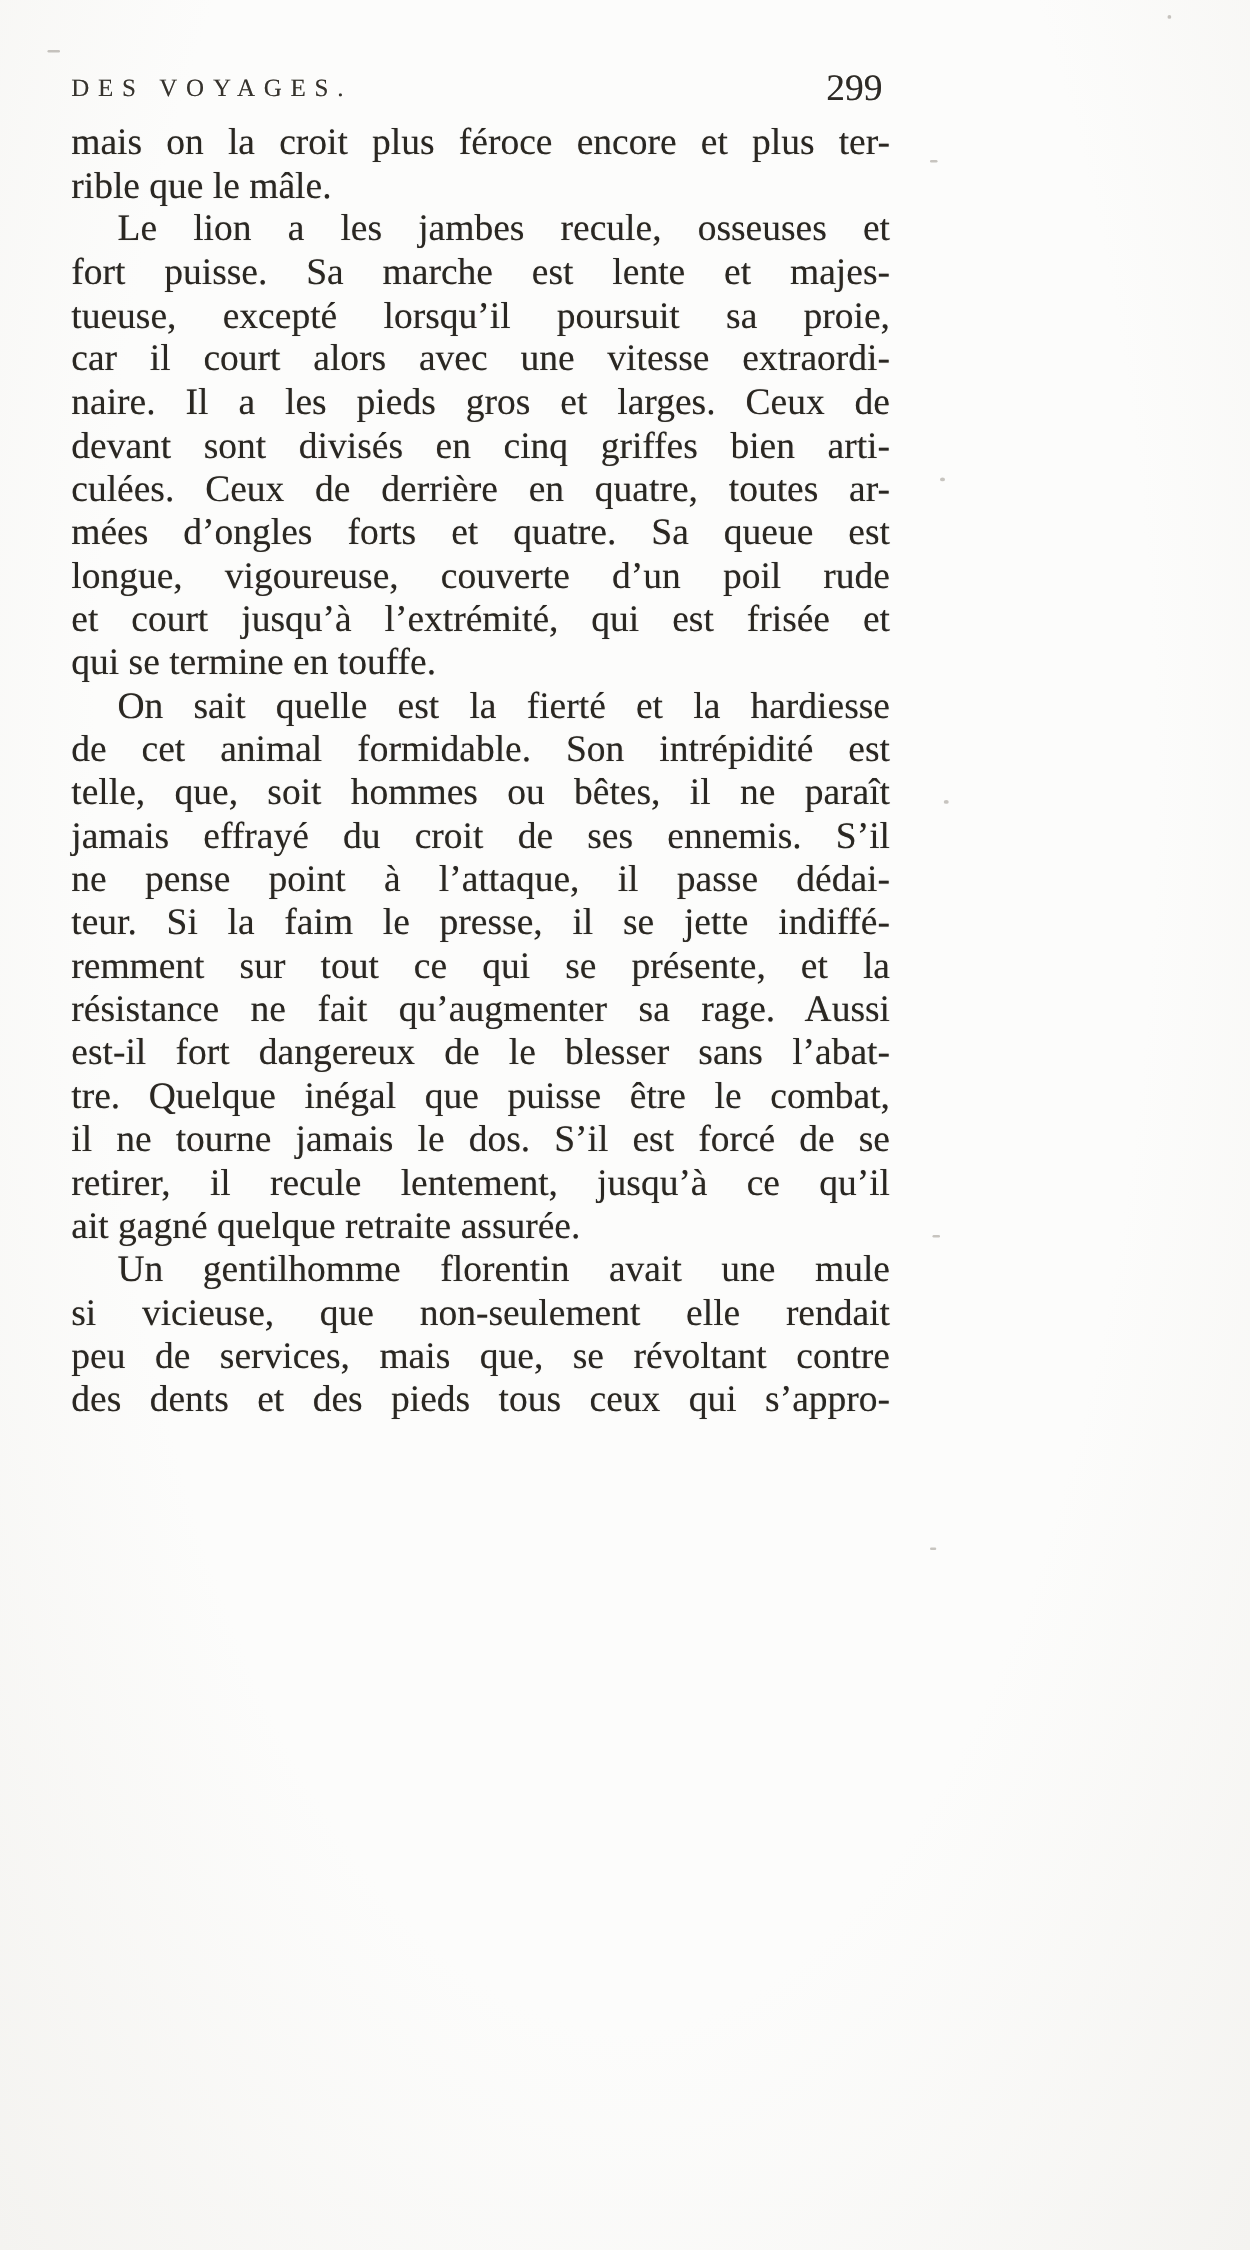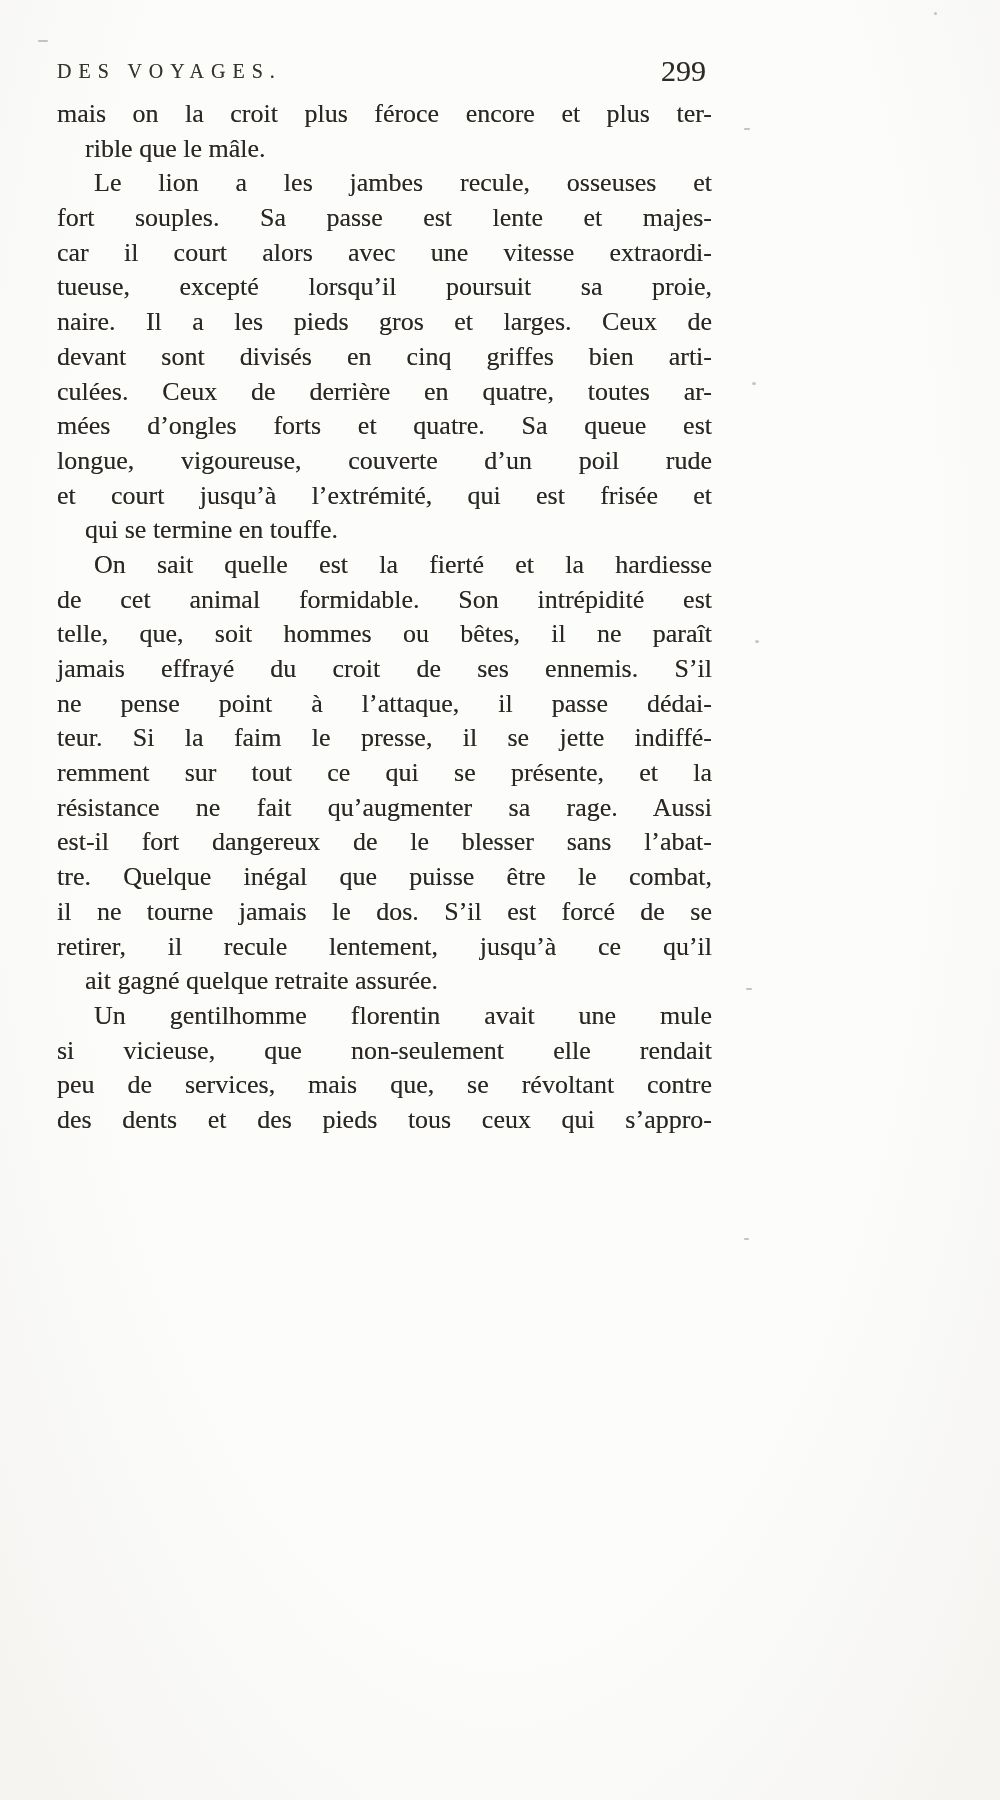--- a/index.html
+++ b/index.html
@@ -45,36 +45,35 @@
     color: #2e2b26;
     text-shadow: 0 0 0.5px rgba(40,36,30,0.45);
   }
   .text-block {
     position: absolute;
     top: 97px;
     left: 57px;
     width: 655px;
   }
   .line {
-    font-size: 26px;
+    font-size: 30px;
     line-height: 34.7px;
     height: 34.7px;
     white-space: nowrap;
     text-align: justify;
     text-align-last: justify;
     text-shadow: 0 0 0.6px rgba(40,36,30,0.5);
     overflow: visible;
   }
   .line.indent {
     padding-left: 37px;
   }
   .line.end {
     text-align: center;
     text-align-last: left;
-    margin-left: 28px;
   }
   
   .speck {
     position: absolute;
     background: #9a968e;
     opacity: 0.55;
     border-radius: 1px;
   }
   .s1 { top: 40px;  left: 38px;  width: 10px; height: 2px; }
   .s2 { top: 128px; left: 744px; width: 6px;  height: 2px; }
@@ -90,23 +89,23 @@
 <div class="page">
   <div class="header">
     <div class="running-title">DES VOYAGES.</div>
     <div class="page-number">299</div>
   </div>
 
   <div class="text-block">
       <div class="line">mais on la croit plus féroce encore et plus ter-</div>
       <div class="line end">rible que le mâle.</div>
       <div class="line indent">Le lion a les jambes recule, osseuses et</div>
-      <div class="line">fort souples. Sa passe est lente et majes-</div>
+      <div class="line">fort puisse. Sa marche est lente et majes-</div>
+      <div class="line">tueuse, excepté lorsqu’il poursuit sa proie,</div>
       <div class="line">car il court alors avec une vitesse extraordi-</div>
-      <div class="line">tueuse, excepté lorsqu’il poursuit sa proie,</div>
       <div class="line">naire. Il a les pieds gros et larges. Ceux de</div>
       <div class="line">devant sont divisés en cinq griffes bien arti-</div>
       <div class="line">culées. Ceux de derrière en quatre, toutes ar-</div>
       <div class="line">mées d’ongles forts et quatre. Sa queue est</div>
       <div class="line">longue, vigoureuse, couverte d’un poil rude</div>
       <div class="line">et court jusqu’à l’extrémité, qui est frisée et</div>
       <div class="line end">qui se termine en touffe.</div>
       <div class="line indent">On sait quelle est la fierté et la hardiesse</div>
       <div class="line">de cet animal formidable. Son intrépidité est</div>
       <div class="line">telle, que, soit hommes ou bêtes, il ne paraît</div>

